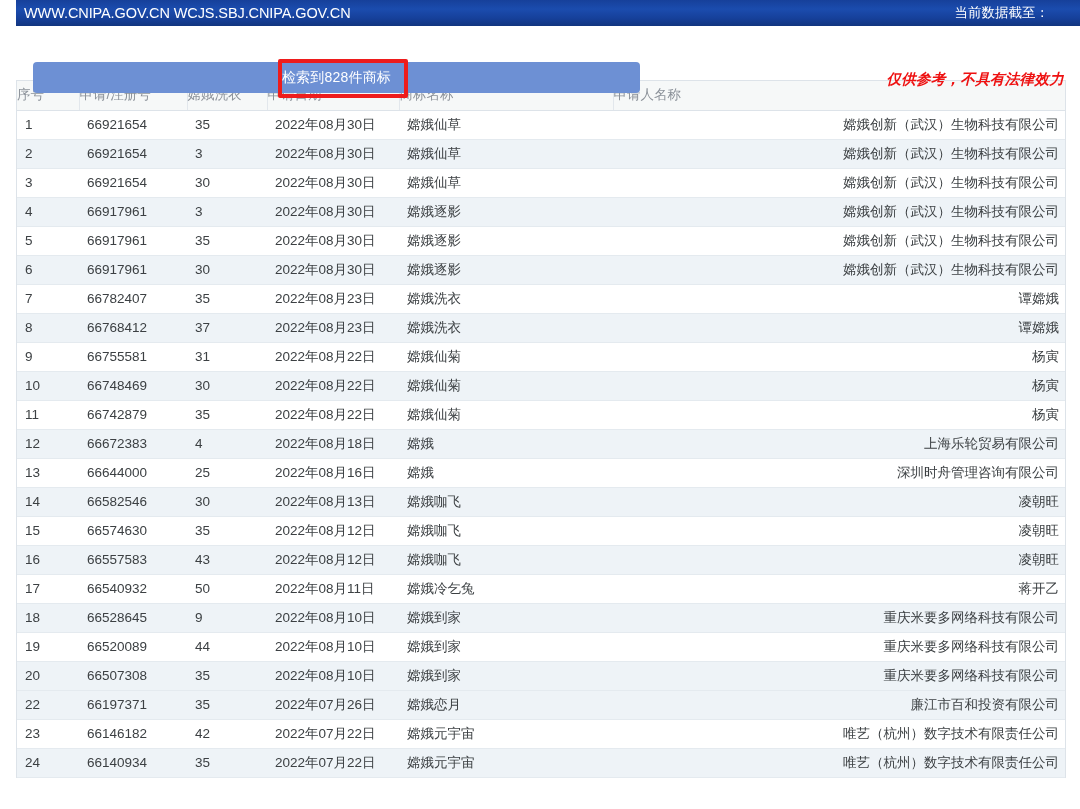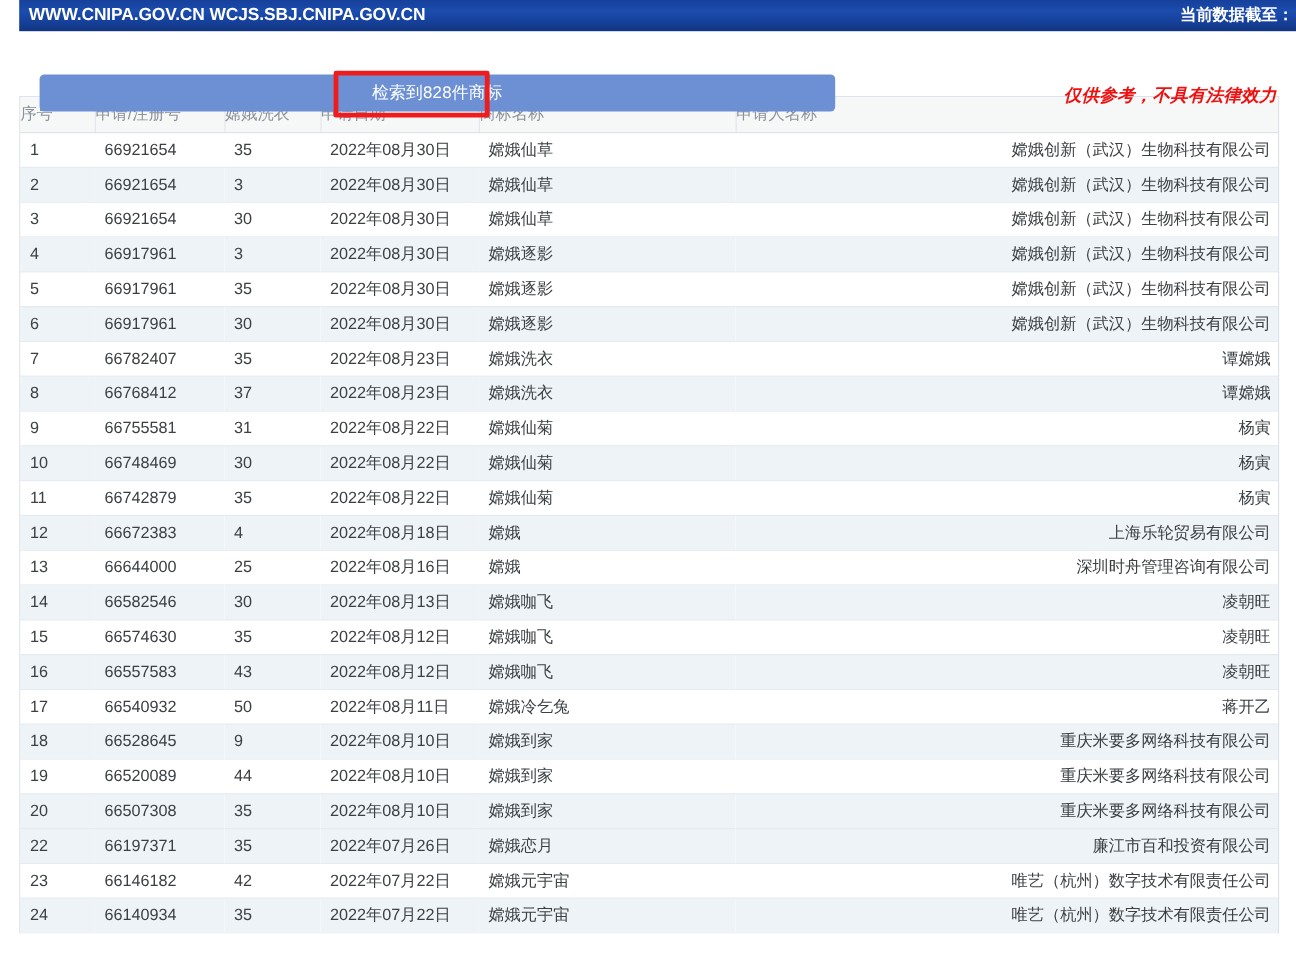--- a/index.html
+++ b/index.html
@@ -13,23 +13,22 @@
 
   
   .topbar {
     position: relative;
     height: 26px;
     margin-left: 16px;
     background: linear-gradient(to bottom, #16409a 0%, #1b4cae 35%, #16409a 70%, #12357f 100%);
     display: flex;
     align-items: center;
     justify-content: space-between;
-    padding: 0 2px 0 8px;
+    padding: 0 31px 0 8px;
     color: #ffffff;
-    font-weight: bold;
   }
   .topbar-left {
     font-size: 14.5px;
     letter-spacing: -0.1px;
     white-space: nowrap;
     color: #ffffff;
   }
   .topbar-right {
     display: flex;
     align-items: flex-end;
@@ -43,21 +42,21 @@
   
   .banner-row {
     position: relative;
     height: 54px;
     padding-top: 7px;
   }
   .banner-bar {
     position: absolute;
     left: 33px;
     top: 36px;
-    width: 663px;
+    width: 607px;
     height: 31px;
     background: #6d90d4;
     border-radius: 4px;
     display: flex;
     align-items: center;
     justify-content: center;
   }
   .banner-text {
     font-size: 14px;
     color: #ffffff;

